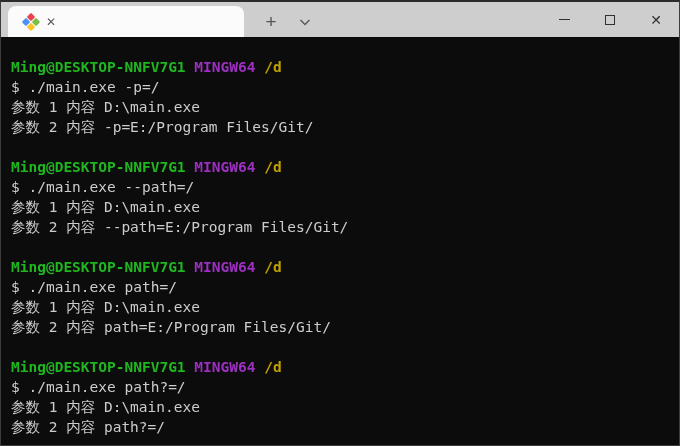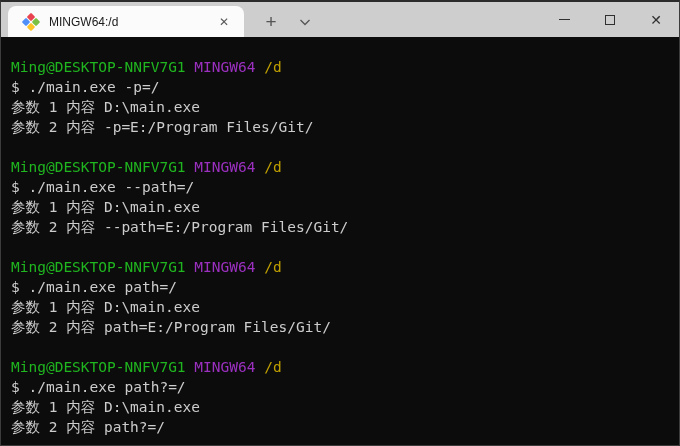--- a/index.html
+++ b/index.html
@@ -70,41 +70,40 @@
     flex: 1 1 auto;
     background: #0c0c0c;
     padding: 20px 10px 0 10px;
     font-family: "DejaVu Sans Mono", "Liberation Mono", monospace;
     font-size: 14.5px; line-height: 20px;
     color: #cccccc;
     white-space: pre;
     overflow: hidden;
   }
   .terminal-block { margin-bottom: 20px; }
-  .prompt-line { font-weight: normal; }
+  .prompt-line { font-weight: bold; }
   .p-userhost { color: #1fb61f; }
   .p-env      { color: #9c30c0; }
   .p-cwd      { color: #c0a000; }
   .line { height: 20px; }
 </style>
 </head>
 <body>
 
 <div class="window">
 
   <div class="titlebar">
 
     <div class="tab">
       <span class="tab-icon">
         <i class="d-top"></i>
           <i class="d-right"></i>
           <i class="d-bottom"></i>
           <i class="d-left"></i>
       </span>
-      <span class="tab-title">MINGW64:/d</span>
       <span class="tab-close">✕</span>
     </div>
 
     <div class="bar-btn newtab-btn">+</div>
 
     <div class="bar-btn dropdown-btn">
       <svg width="12" height="8" viewBox="0 0 12 8">
           <polyline points="1.5,2 6,6.5 10.5,2" fill="none" stroke="#555" stroke-width="1.3"></polyline>
         </svg>
     </div>

